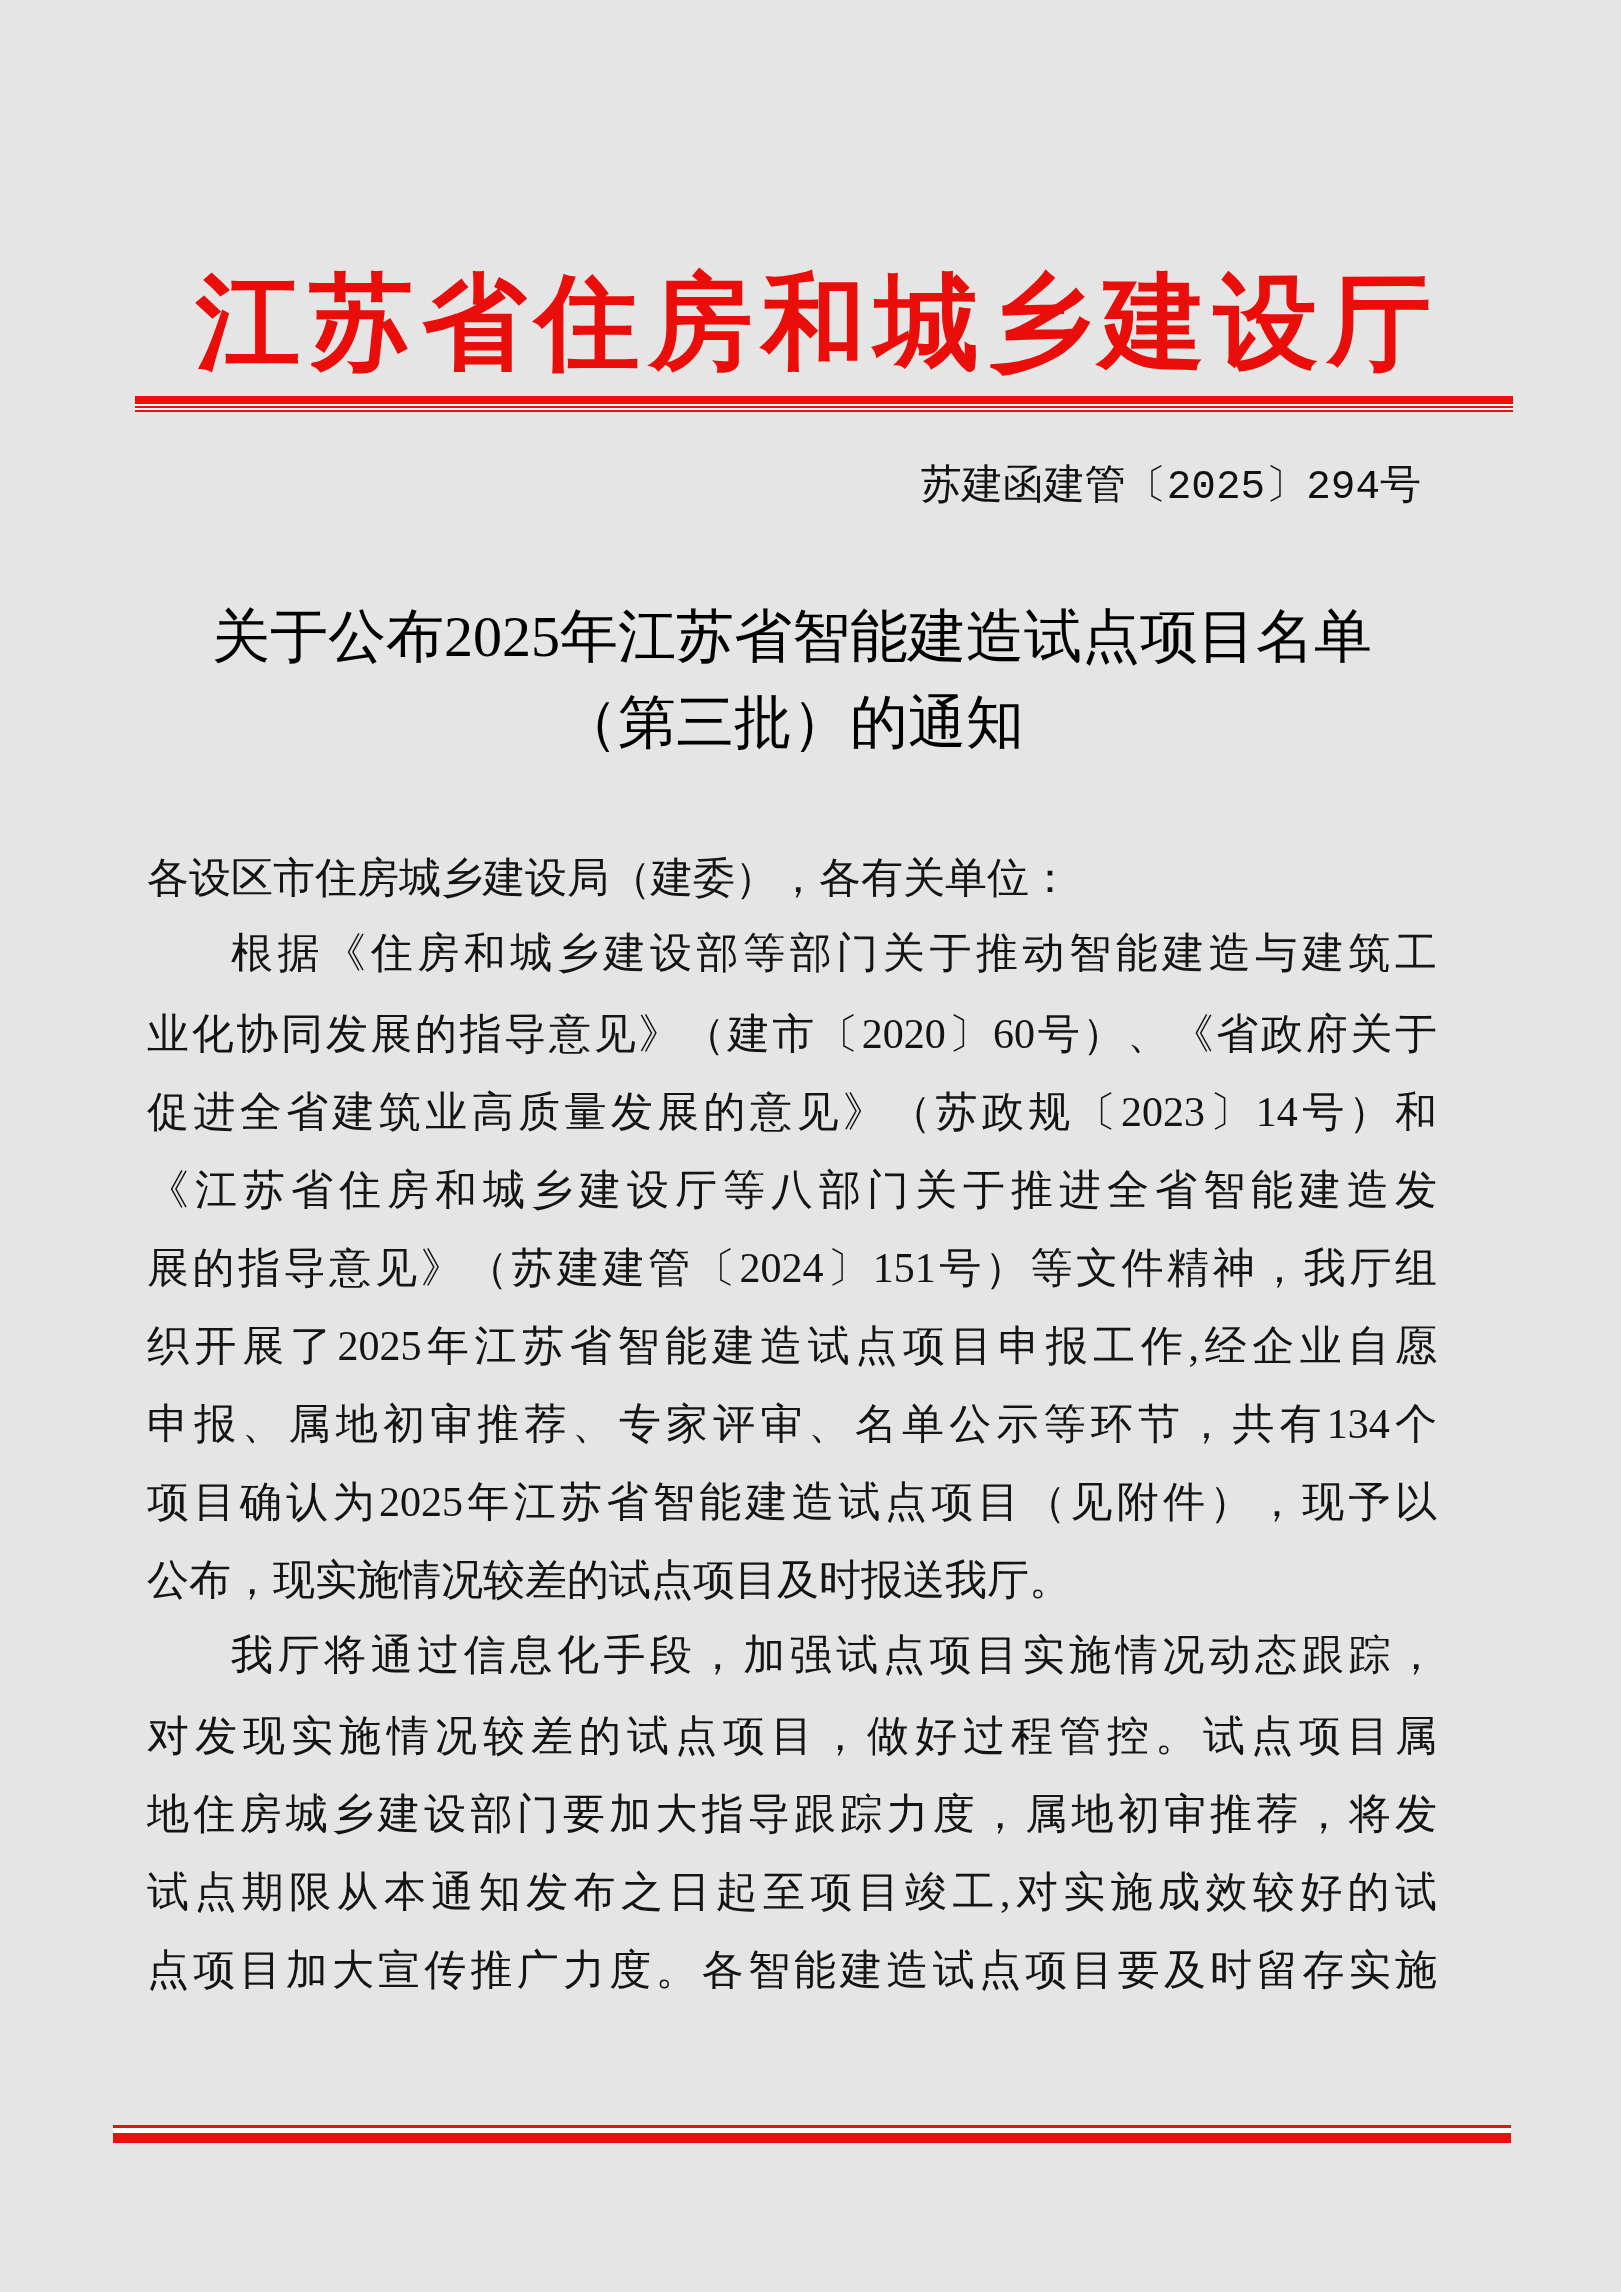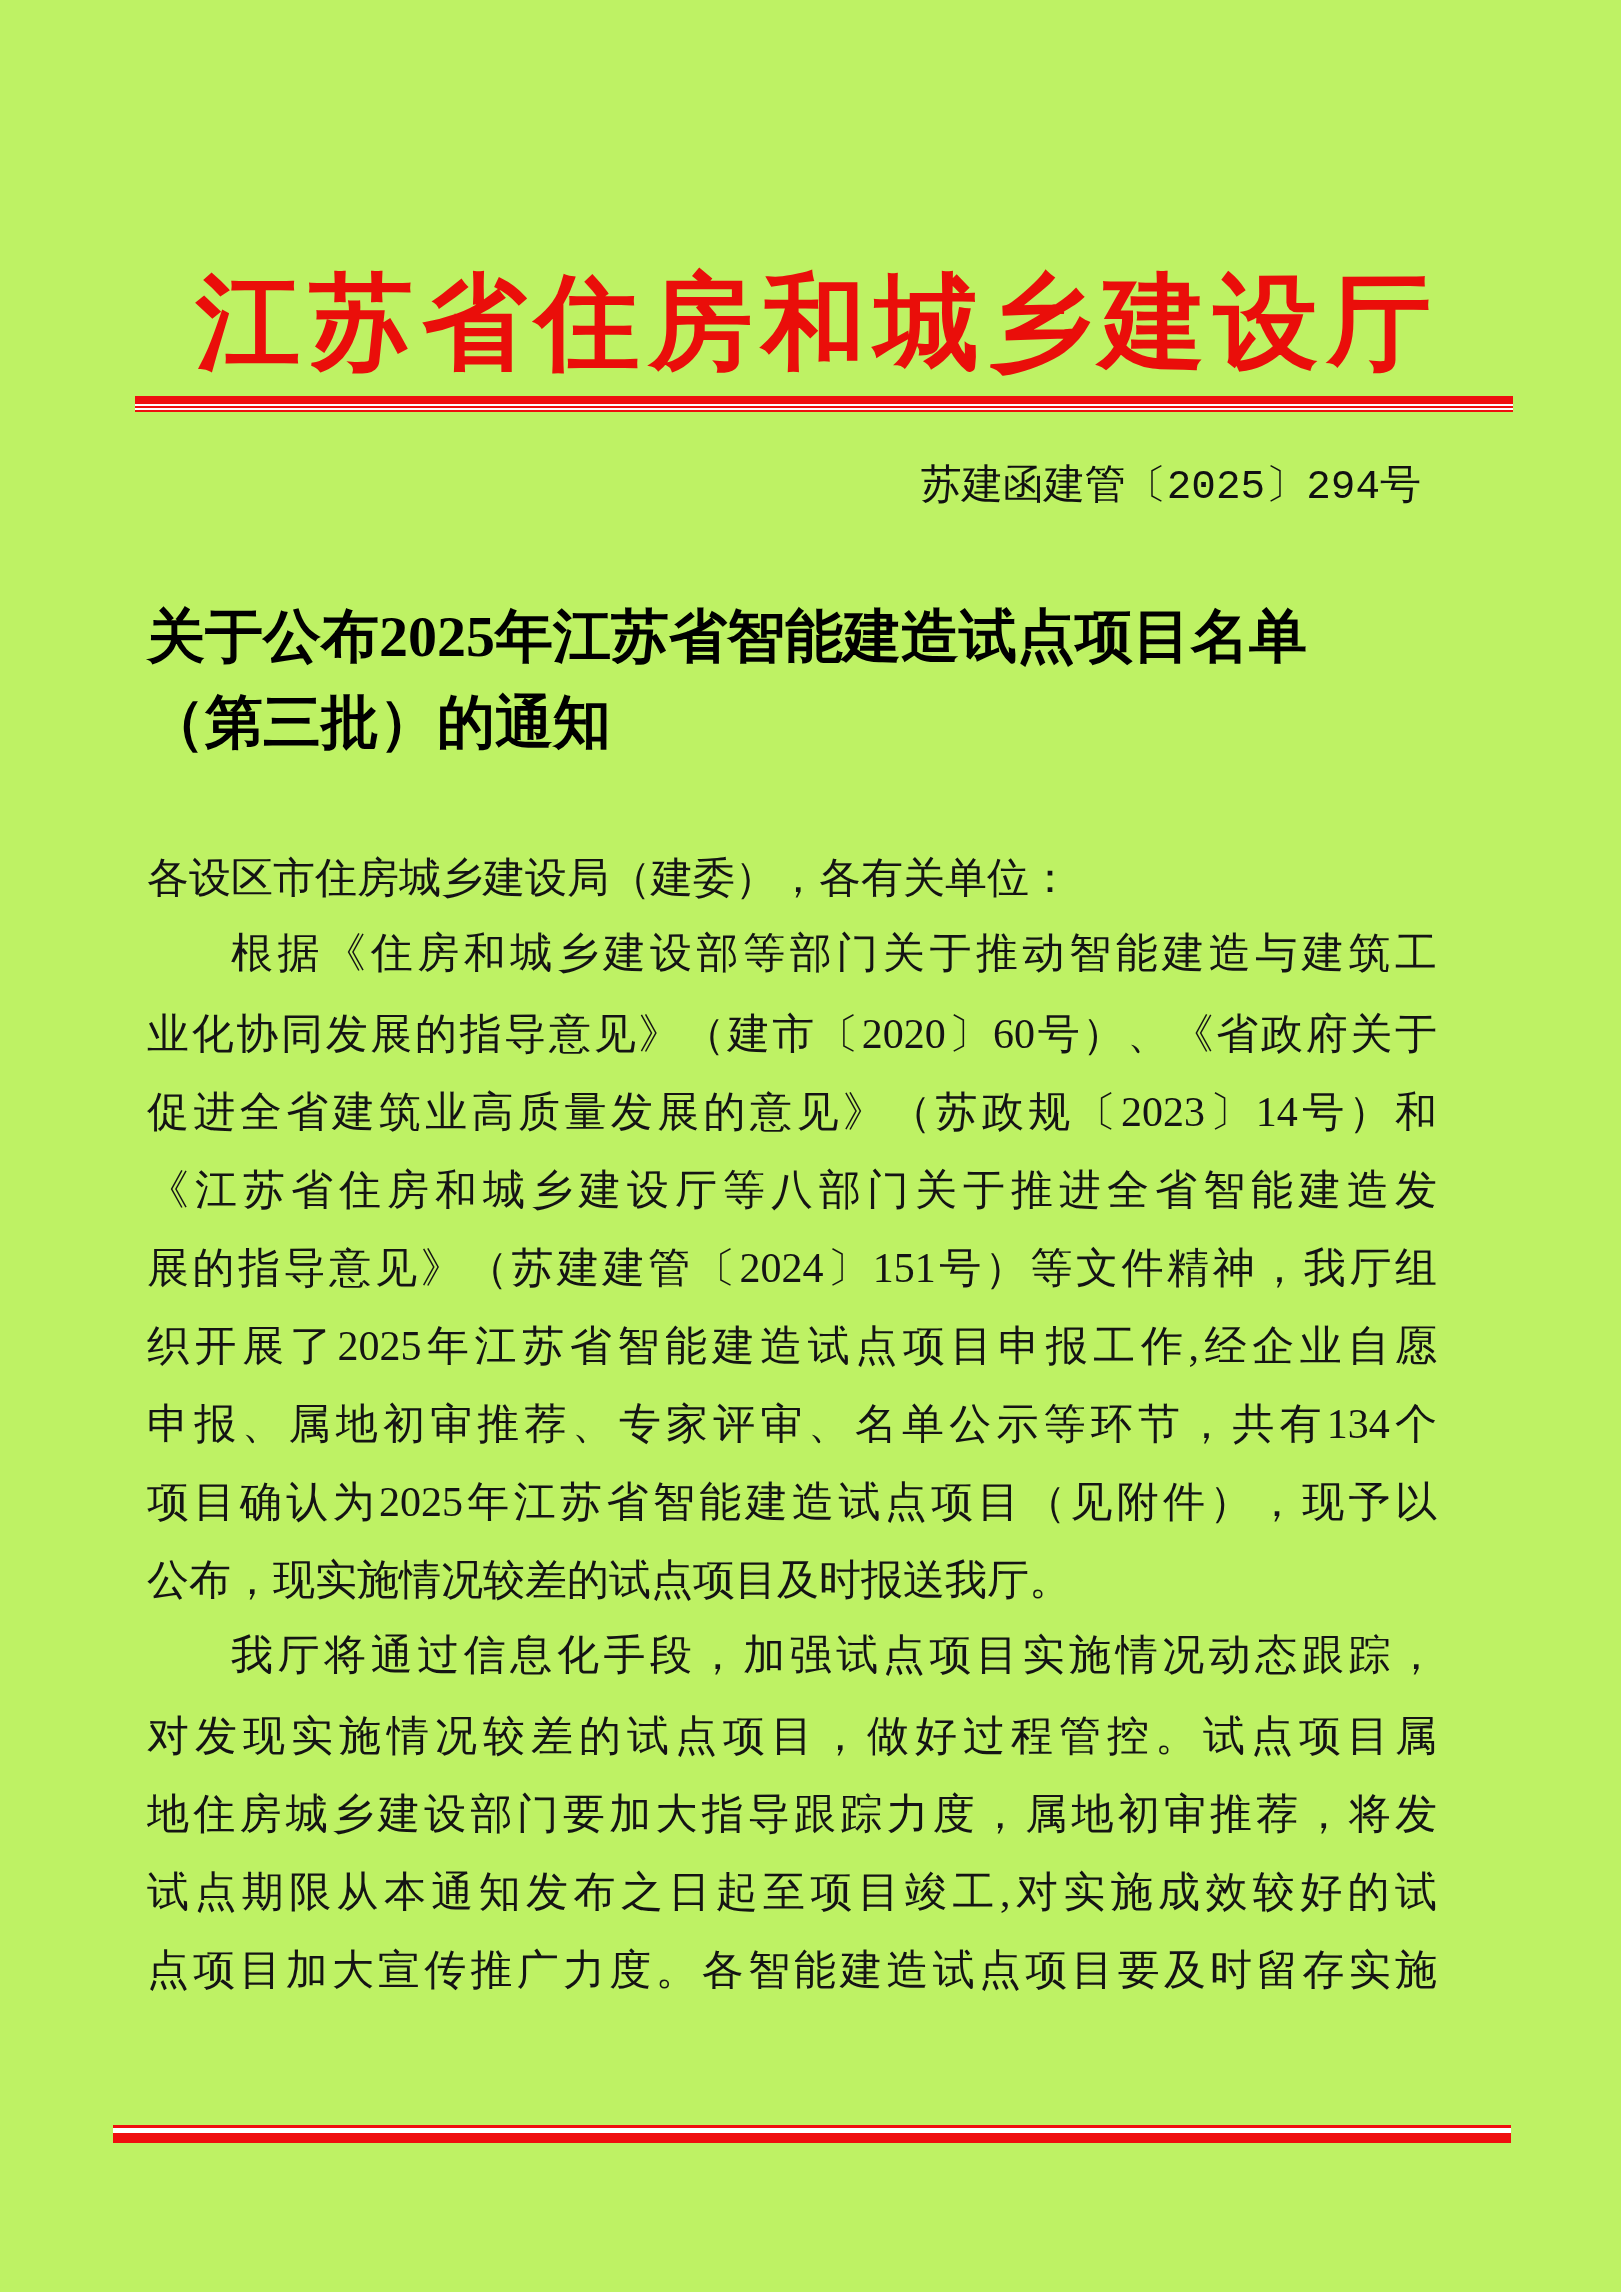--- a/index.html
+++ b/index.html
@@ -4,21 +4,21 @@
 <style>
   html, body {
     margin: 0;
     padding: 0;
     background: #ffffff;
   }
   .page {
     position: relative;
     width: 1621px;
     height: 2293px;
-    background: #bef264;
+    background: #e5e5e5;
     overflow: hidden;
     font-family: "Liberation Serif", "DejaVu Serif", serif;
     color: #121212;
   }
 
   
   .org-title {
     position: absolute;
     top: 253px;
     left: 196px;
@@ -58,21 +58,22 @@
     color: #111111;
     font-family: Liberation Mono, monospace;
   }
 
   
   .notice-title {
     position: absolute;
     top: 594px;
     left: 147px;
     width: 1290px;
-    font-weight: bold;
+    text-align: center;
+    font-weight: normal;
     font-size: 58px;
     line-height: 86px;
     color: #000000;
   }
 
   
   .body-text {
     position: absolute;
     top: 839px;
     left: 147px;

